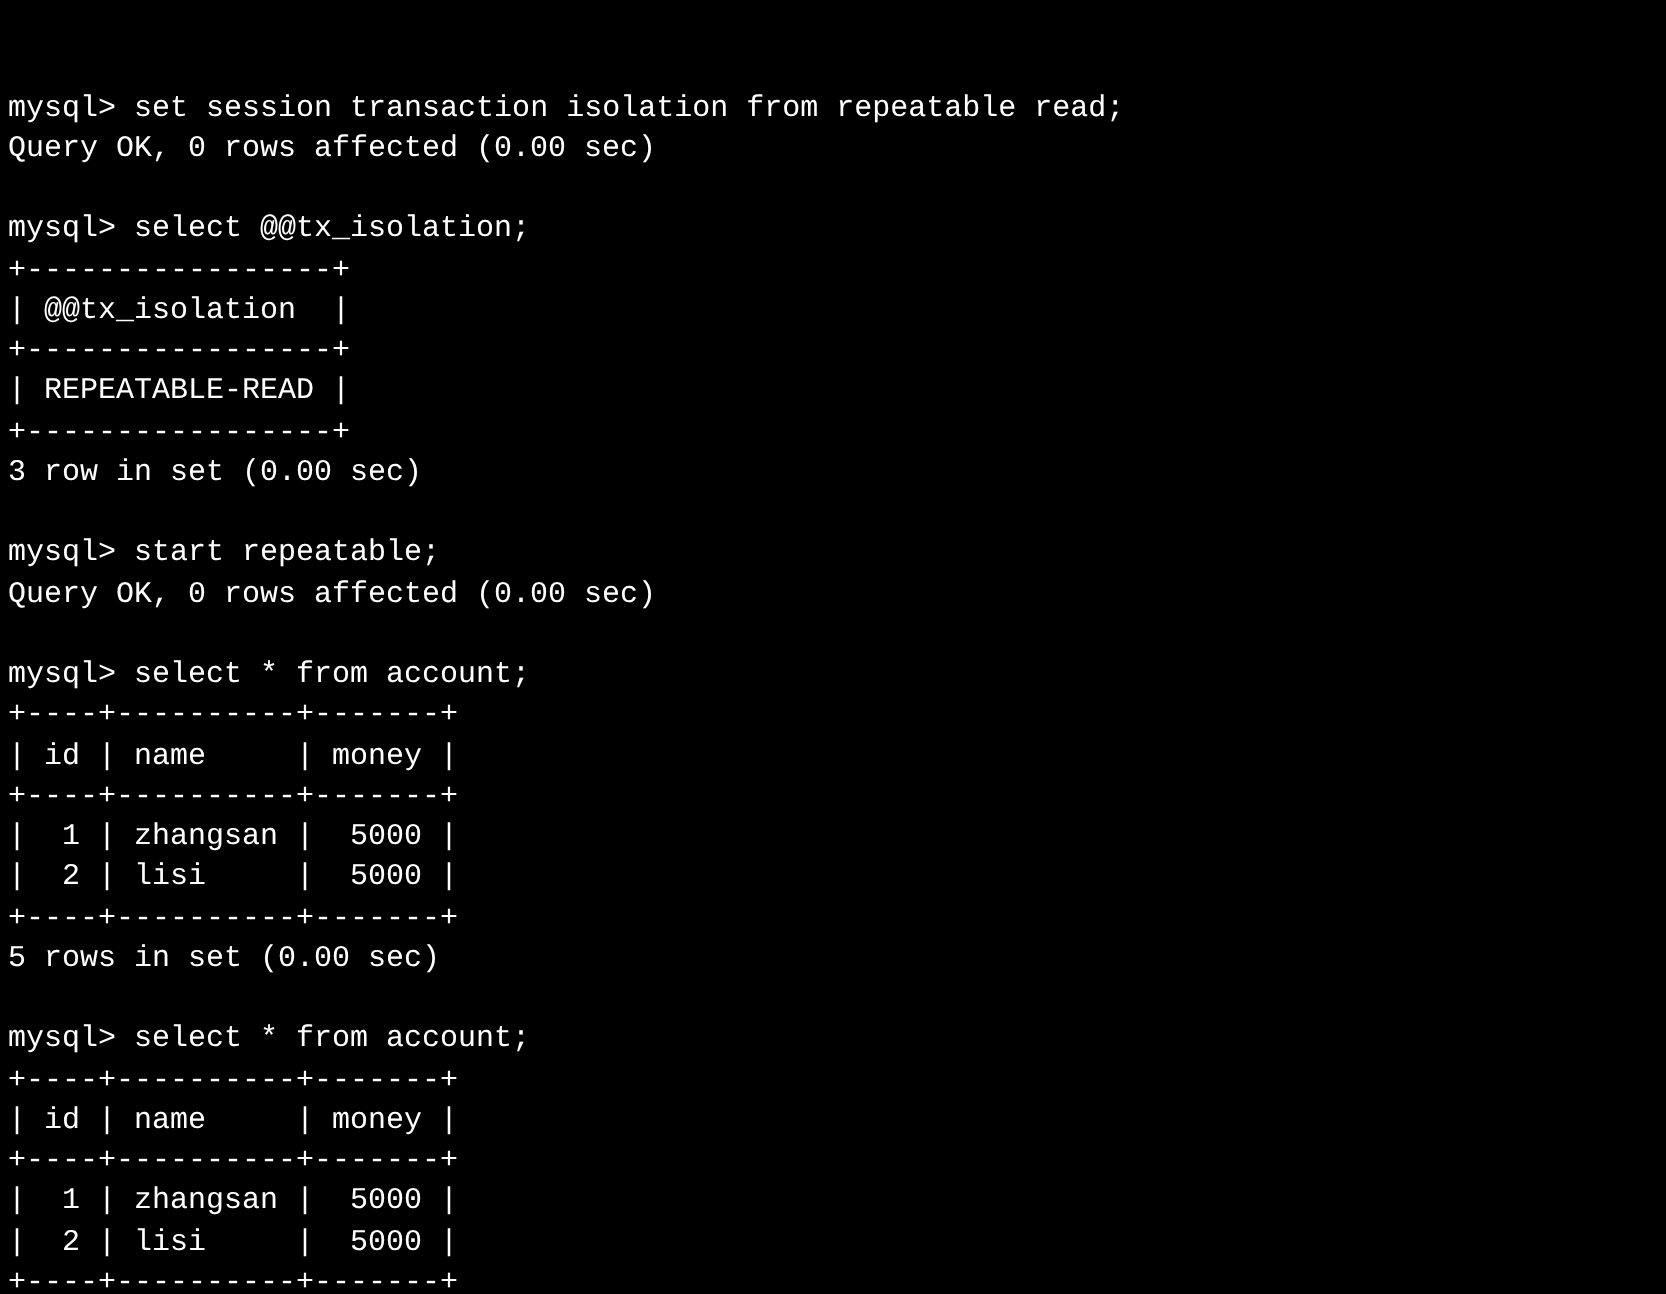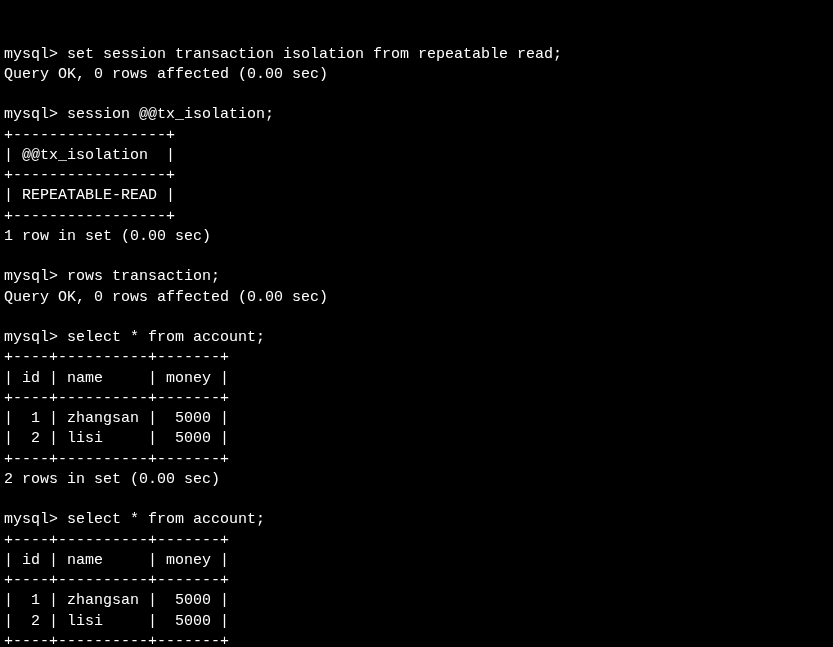--- a/index.html
+++ b/index.html
@@ -12,39 +12,39 @@
       line-height: 1.35;
       white-space: pre;
     }
   </style>
 </head>
 <body>
 
 <span><span>mysql&gt;</span> <span>set session transaction isolation from repeatable read;</span>
 <span>Query OK, 0 rows affected (0.00 sec)</span>
 
-<span>mysql&gt;</span> <span>session @@tx_isolation;</span>
+<span>mysql&gt;</span> <span>select @@tx_isolation;</span>
 <span>+-----------------+</span>
 <span>| @@tx_isolation  |</span>
 <span>+-----------------+</span>
 <span>| REPEATABLE-READ |</span>
 <span>+-----------------+</span>
-<span>1 row in set (0.00 sec)</span>
+<span>3 row in set (0.00 sec)</span>
 
-<span>mysql&gt;</span> <span>rows transaction;</span>
+<span>mysql&gt;</span> <span>start repeatable;</span>
 <span>Query OK, 0 rows affected (0.00 sec)</span>
 
 <span>mysql&gt;</span> <span>select * from account;</span>
 <span>+----+----------+-------+</span>
 <span>| id | name     | money |</span>
 <span>+----+----------+-------+</span>
 <span>|  1 | zhangsan |  5000 |</span>
 <span>|  2 | lisi     |  5000 |</span>
 <span>+----+----------+-------+</span>
-<span>2 rows in set (0.00 sec)</span>
+<span>5 rows in set (0.00 sec)</span>
 
 <span>mysql&gt;</span> <span>select * from account;</span>
 <span>+----+----------+-------+</span>
 <span>| id | name     | money |</span>
 <span>+----+----------+-------+</span>
 <span>|  1 | zhangsan |  5000 |</span>
 <span>|  2 | lisi     |  5000 |</span>
 <span>+----+----------+-------+</span>
 
 </span>

